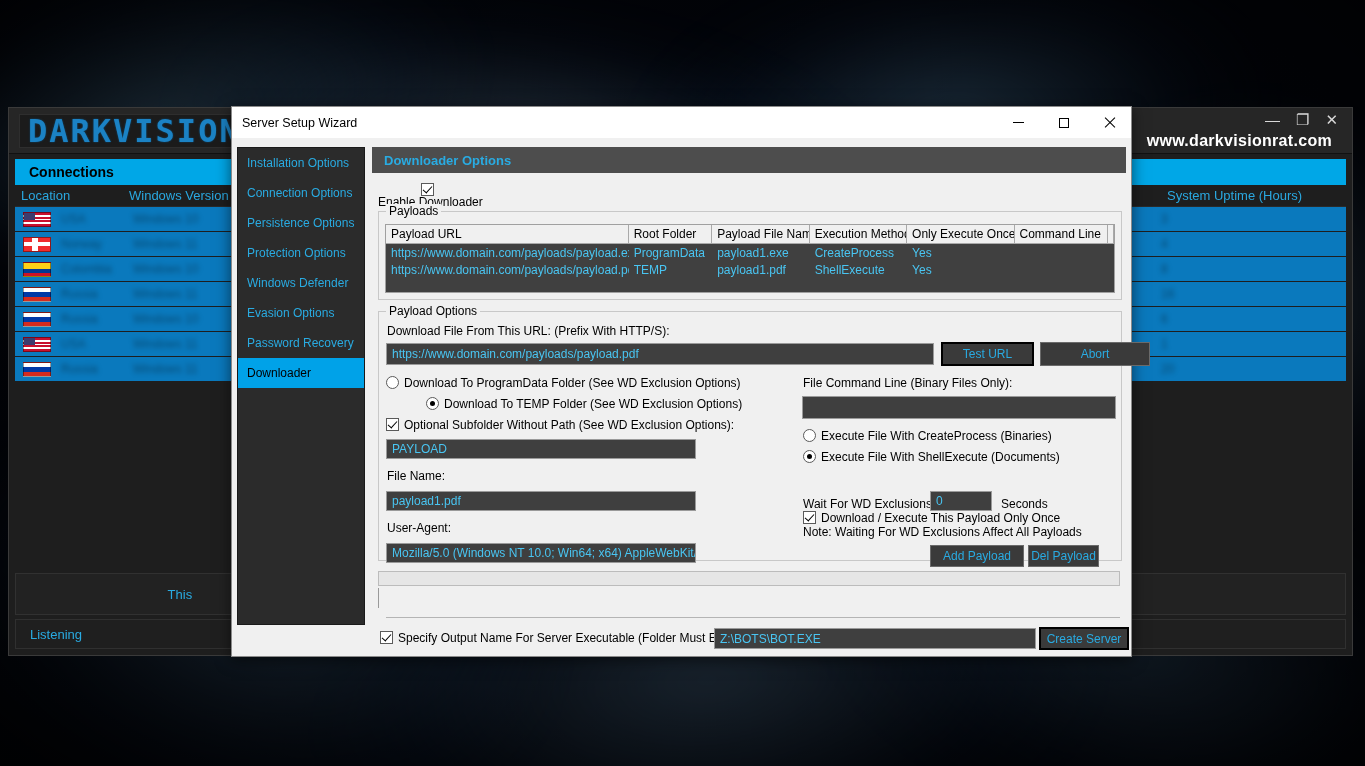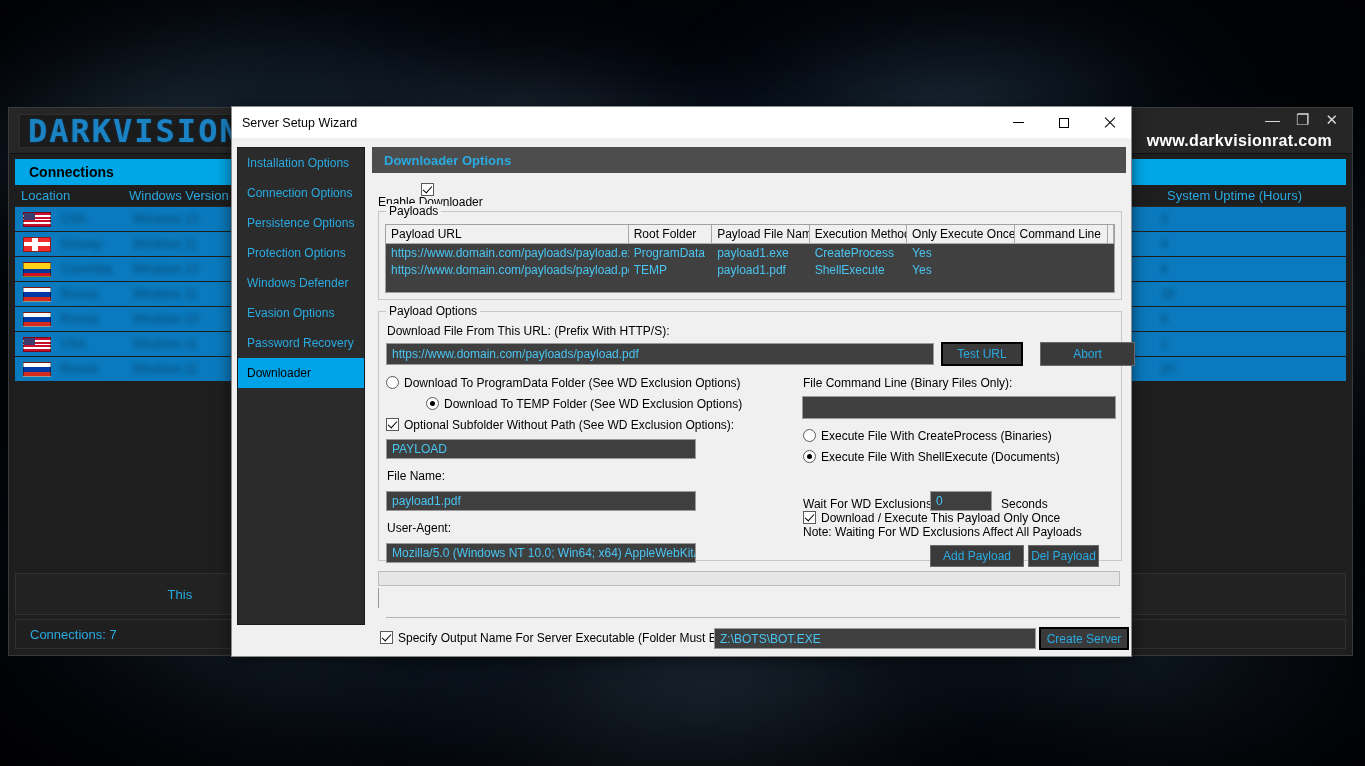--- a/index.html
+++ b/index.html
@@ -516,21 +516,20 @@
   </div>
 
   <div id="rat-bottom">
     <div id="rat-btnrow">
       <div class="rat-btn">This</div>
       <div class="rat-btn">Create Server</div>
       <div class="rat-btn"></div>
       <div class="rat-btn"></div>
     </div>
     <div id="rat-status">
-      <div class="seg seg-conn">Connections: 7</div>
       <div class="seg seg-listen">Listening</div>
       <div class="seg seg-rest"></div>
     </div>
   </div>
 </div>
 
 <div id="wizard">
 
   <div id="wiz-titlebar">
     <div id="wiz-title">Server Setup Wizard</div>
@@ -621,23 +620,23 @@
         </div>
       </div>
 
       <div class="groupbox" style="left:6px; top:164px; right:4px; height:250px;">
         <span class="grouplabel">Payload Options</span>
 
         <div class="lbl" style="position:absolute; left:8px; top:12px;">Download File From This URL: (Prefix With HTTP/S):</div>
 
         <div class="dark-input" style="position:absolute; left:7px; top:31px; width:548px; height:22px;">https://www.domain.com/payloads/payload.pdf</div>
 
-        <div class="dark-btn focused" style="position:absolute; left:562px; top:30px; width:82px; height:24px;">Test URL</div>
-
-        <div class="dark-btn" style="position:absolute; left:661px; top:30px; width:95px; height:24px;">Abort</div>
+        <div class="dark-btn focused" style="position:absolute; left:562px; top:30px; width:93px; height:24px;">Test URL</div>
+
+        <div class="dark-btn" style="position:absolute; left:661px; top:30px; width:110px; height:24px;">Abort</div>
 
         <div class="rad" style="position:absolute; left:7px; top:64px;">
           <span class="radbox"></span>
           <span>Download To ProgramData Folder (See WD Exclusion Options)</span>
         </div>
 
         <div class="rad" style="position:absolute; left:7px; top:85px;margin-left:40px;">
           <span class="radbox checked"></span>
           <span>Download To TEMP Folder (See WD Exclusion Options)</span>
         </div>

